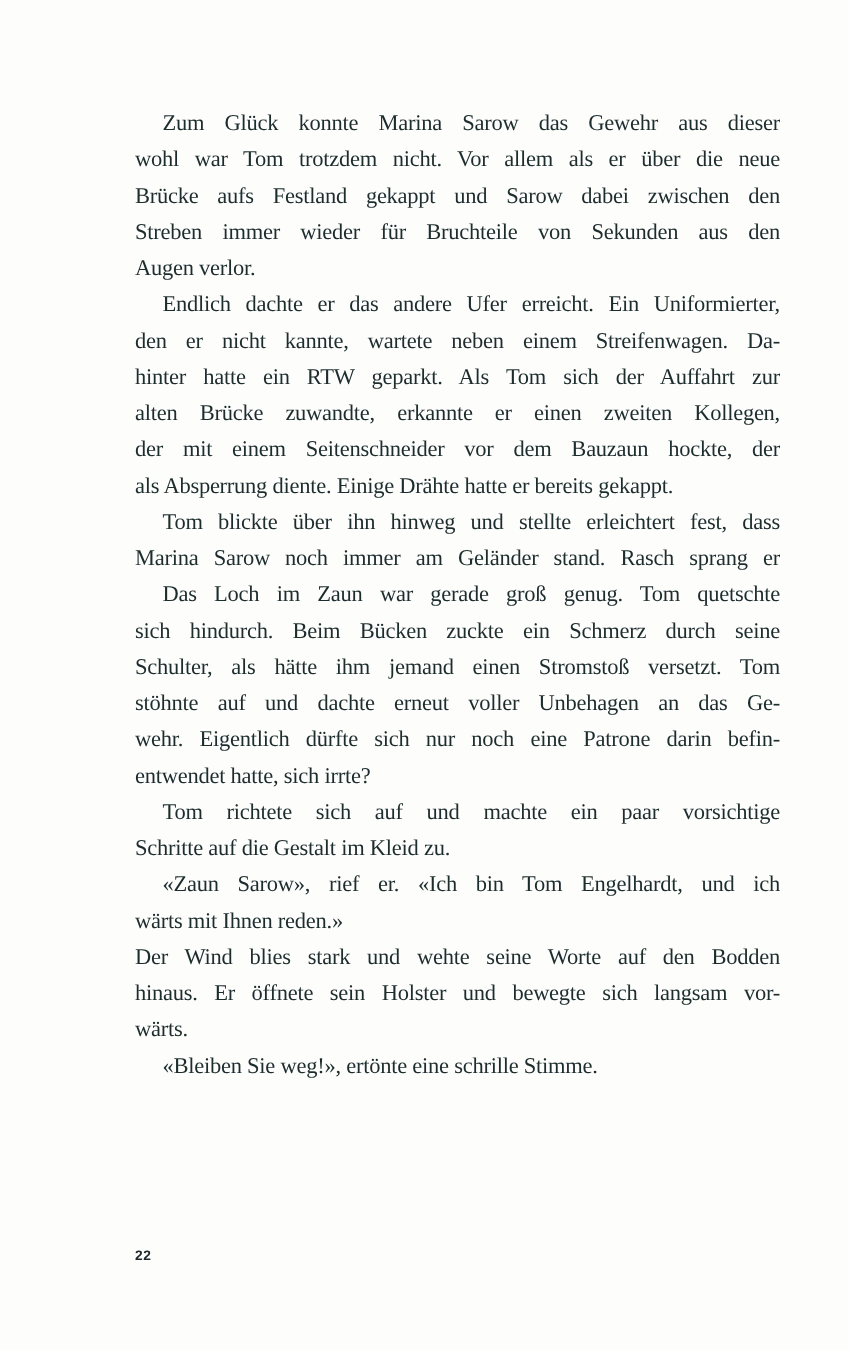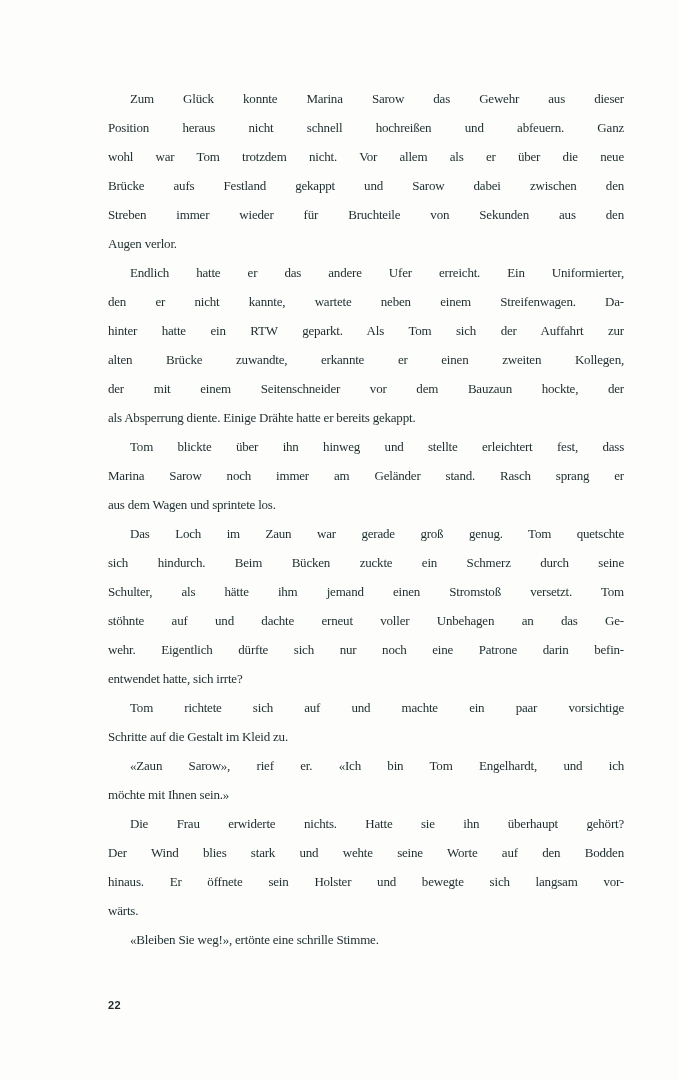--- a/index.html
+++ b/index.html
@@ -18,21 +18,21 @@
     position: absolute;
     inset: 0;
     background: #fdfdfc;
   }
   .text-block {
     position: absolute;
     left: 108px;
     top: 84px;
     width: 516px;
     color: #1d2c2d;
-    font-size: 13px;
+    font-size: 18px;
     line-height: 29px;
     letter-spacing: -0.2px;
   }
   .paragraph {
     margin: 0;
     padding: 0;
   }
   .line {
     white-space: normal;
     text-align: justify;
@@ -58,57 +58,54 @@
     letter-spacing: 0.5px;
   }
 </style>
 </head>
 <body>
 
 <div class="book-page">
   <div class="text-block">
       <div class="paragraph">
         <div class="line first">Zum Glück konnte Marina Sarow das Gewehr aus dieser</div>
-        <div class="line">Position heraus nicht schnell hochreißen und abfeuern. Ganz</div>
         <div class="line">wohl war Tom trotzdem nicht. Vor allem als er über die neue</div>
         <div class="line">Brücke aufs Festland gekappt und Sarow dabei zwischen den</div>
         <div class="line">Streben immer wieder für Bruchteile von Sekunden aus den</div>
         <div class="line last">Augen verlor.</div>
       </div>
       <div class="paragraph">
-        <div class="line first">Endlich hatte er das andere Ufer erreicht. Ein Uniformierter,</div>
+        <div class="line first">Endlich dachte er das andere Ufer erreicht. Ein Uniformierter,</div>
         <div class="line">den er nicht kannte, wartete neben einem Streifenwagen. Da-</div>
         <div class="line">hinter hatte ein RTW geparkt. Als Tom sich der Auffahrt zur</div>
         <div class="line">alten Brücke zuwandte, erkannte er einen zweiten Kollegen,</div>
         <div class="line">der mit einem Seitenschneider vor dem Bauzaun hockte, der</div>
         <div class="line last">als Absperrung diente. Einige Drähte hatte er bereits gekappt.</div>
       </div>
       <div class="paragraph">
         <div class="line first">Tom blickte über ihn hinweg und stellte erleichtert fest, dass</div>
         <div class="line">Marina Sarow noch immer am Geländer stand. Rasch sprang er</div>
-        <div class="line last">aus dem Wagen und sprintete los.</div>
       </div>
       <div class="paragraph">
         <div class="line first">Das Loch im Zaun war gerade groß genug. Tom quetschte</div>
         <div class="line">sich hindurch. Beim Bücken zuckte ein Schmerz durch seine</div>
         <div class="line">Schulter, als hätte ihm jemand einen Stromstoß versetzt. Tom</div>
         <div class="line">stöhnte auf und dachte erneut voller Unbehagen an das Ge-</div>
         <div class="line">wehr. Eigentlich dürfte sich nur noch eine Patrone darin befin-</div>
         <div class="line last">entwendet hatte, sich irrte?</div>
       </div>
       <div class="paragraph">
         <div class="line first">Tom richtete sich auf und machte ein paar vorsichtige</div>
         <div class="line last">Schritte auf die Gestalt im Kleid zu.</div>
       </div>
       <div class="paragraph">
         <div class="line first">«Zaun Sarow», rief er. «Ich bin Tom Engelhardt, und ich</div>
-        <div class="line last">möchte mit Ihnen sein.»</div>
+        <div class="line last">wärts mit Ihnen reden.»</div>
       </div>
       <div class="paragraph">
-        <div class="line first">Die Frau erwiderte nichts. Hatte sie ihn überhaupt gehört?</div>
         <div class="line">Der Wind blies stark und wehte seine Worte auf den Bodden</div>
         <div class="line">hinaus. Er öffnete sein Holster und bewegte sich langsam vor-</div>
         <div class="line last">wärts.</div>
       </div>
       <div class="paragraph">
         <div class="line first last">«Bleiben Sie weg!», ertönte eine schrille Stimme.</div>
       </div>
     </div>
   <div class="page-number">22</div>
 </div>

